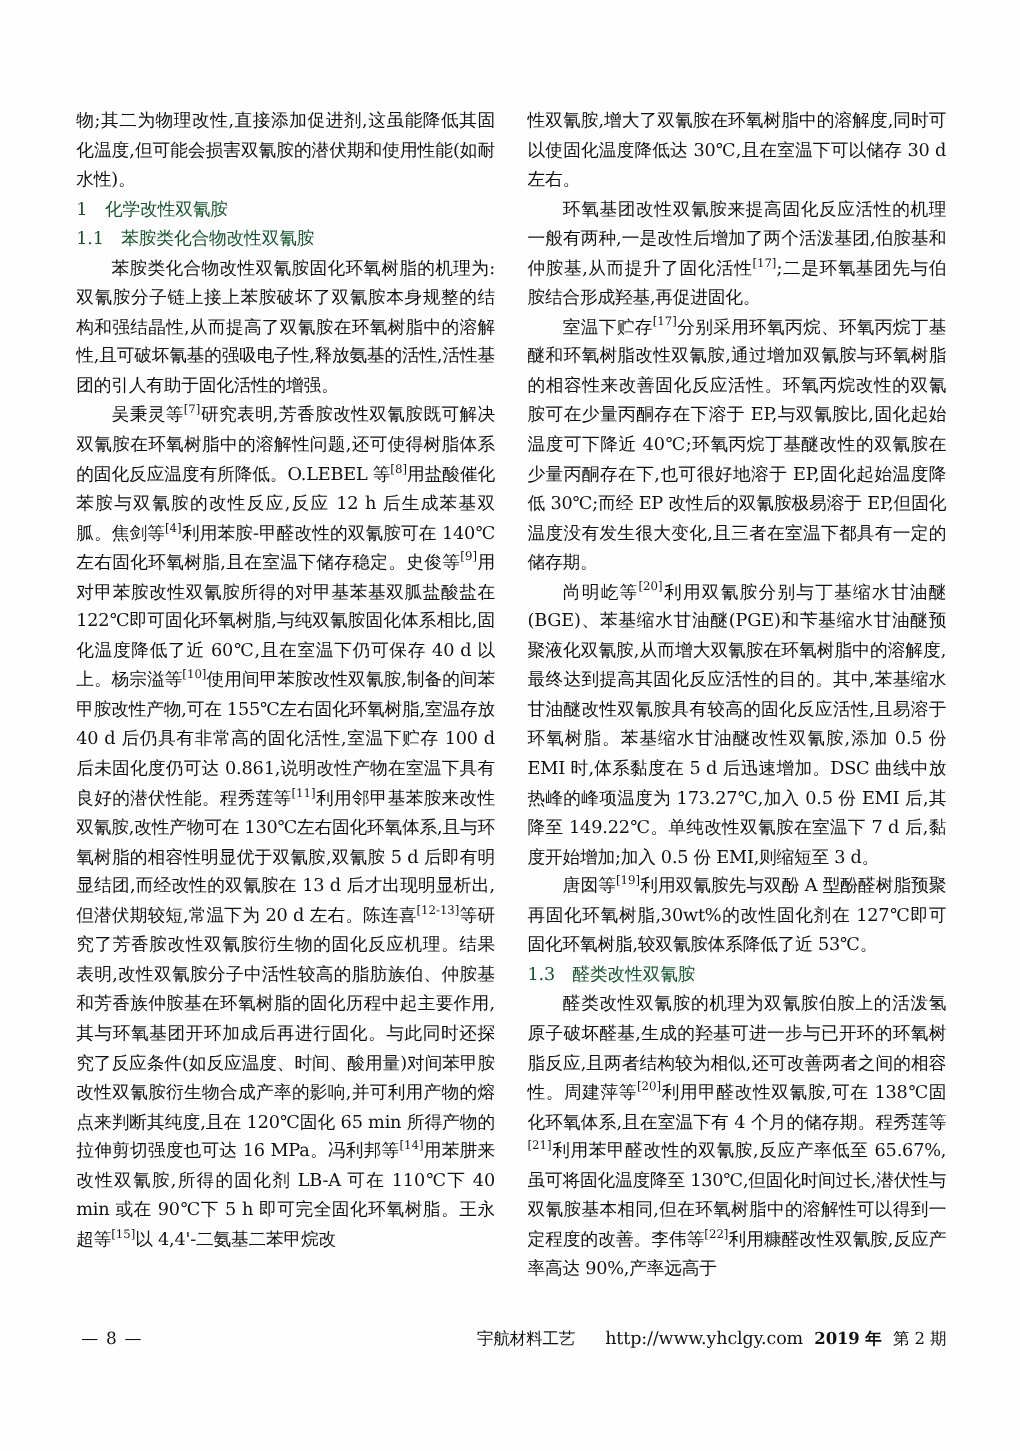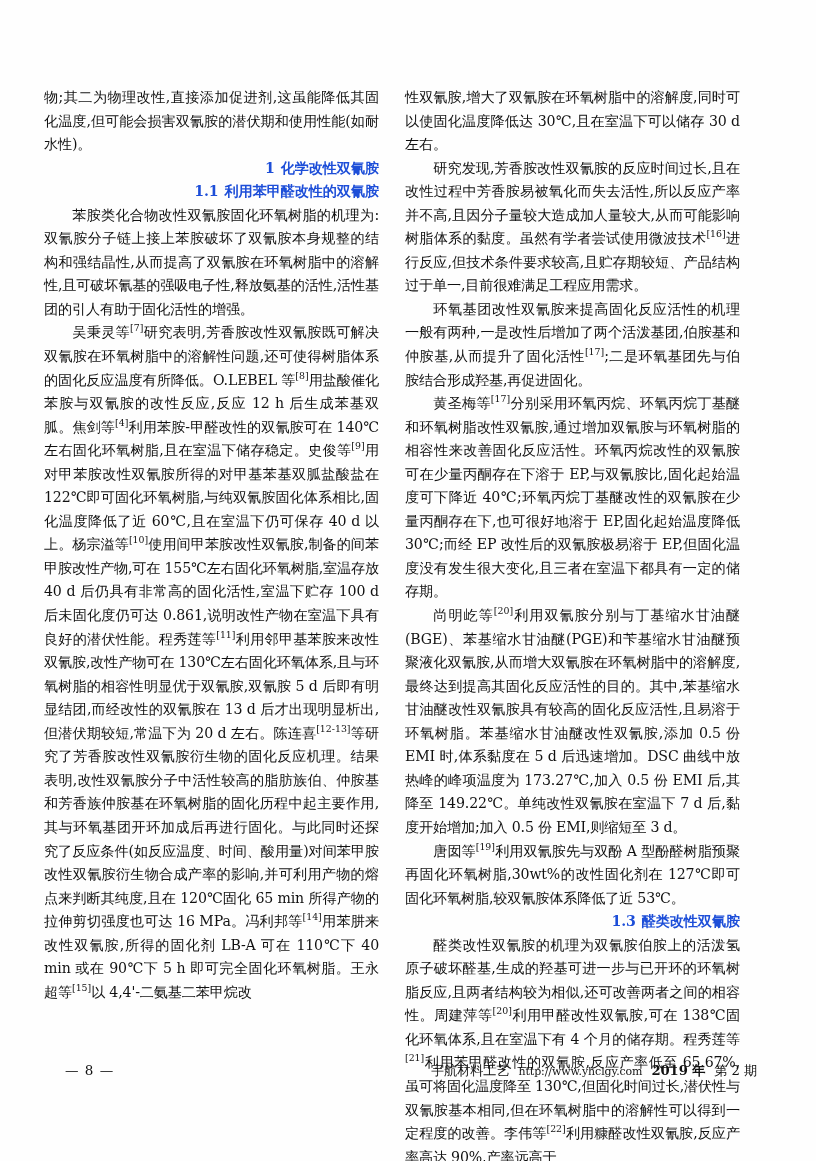--- a/index.html
+++ b/index.html
@@ -22,21 +22,21 @@
     position: absolute;
     left: 0; top: 0;
     width: 816px;
     height: 1161px;
     background: #fefefe;
   }
 
   
   .columns {
     position: absolute;
-    left: 44px;
+    left: 61px;
     top: 86px;
     width: 696px;
     height: 940px;
     display: flex;
     flex-direction: row;
     justify-content: space-between;
   }
   .col {
     width: 335px;
     display: block;
@@ -54,24 +54,23 @@
     color: #111111;
   }
   .para.indent {
     text-indent: 28.3px;
   }
 
   .heading {
     margin: 0;
     font-size: 14.15px;
     line-height: 23.55px;
-    font-weight: bold;
+    font-weight: normal;
     letter-spacing: -0.1px;
-    color: #1d4ed8;
-    text-align: right;
+    color: #14532d;
   }
   .heading .num {
     display: inline-block;
     min-width: 17px;
     font-family: "DejaVu Serif", "Liberation Serif", serif;
   }
   .heading.sub .num {
     min-width: 30px;
   }
   .heading .htext {
@@ -102,45 +101,44 @@
   .folio {
     letter-spacing: 1px;
     font-size: 13.5px;
     padding-left: 4px;
   }
   .imprint {
     font-size: 13.2px;
     letter-spacing: -0.1px;
     white-space: nowrap;
   }
-  .imprint .jname { margin-right: 9px; }
-  .imprint .jurl  { margin-right: 9px; font-family: "DejaVu Serif", "Liberation Serif", serif; font-size: 11px; }
+  .imprint .jname { margin-right: 24px; }
+  .imprint .jurl  { margin-right: 9px; font-family: "DejaVu Serif", "Liberation Serif", serif; font-size: 14px; }
   .imprint .jyear { margin-right: 9px; font-weight: bold; }
   .imprint .jissue { }
 </style>
 </head>
 <body>
 
 <div class="page">
 
   <div class="columns">
 
     <div class="col" id="left-col">
         <p class="para">物;其二为物理改性,直接添加促进剂,这虽能降低其固化温度,但可能会损害双氰胺的潜伏期和使用性能(如耐水性)。</p>
         <div class="heading"><span class="num">1</span><span class="htext">化学改性双氰胺</span></div>
-        <div class="heading sub"><span class="num">1.1</span><span class="htext">利用苯甲醛改性的双氰胺</span></div>
+        <div class="heading sub"><span class="num">1.1</span><span class="htext">苯胺类化合物改性双氰胺</span></div>
         <p class="para indent">苯胺类化合物改性双氰胺固化环氧树脂的机理为:双氰胺分子链上接上苯胺破坏了双氰胺本身规整的结构和强结晶性,从而提高了双氰胺在环氧树脂中的溶解性,且可破坏氰基的强吸电子性,释放氨基的活性,活性基团的引人有助于固化活性的增强。</p>
         <p class="para indent"><span>吴秉灵等</span><sup class="ref">[7]</sup><span>研究表明,芳香胺改性双氰胺既可解决双氰胺在环氧树脂中的溶解性问题,还可使得树脂体系的固化反应温度有所降低。O.LEBEL 等</span><sup class="ref">[8]</sup><span>用盐酸催化苯胺与双氰胺的改性反应,反应 12 h 后生成苯基双胍。焦剑等</span><sup class="ref">[4]</sup><span>利用苯胺-甲醛改性的双氰胺可在 140℃左右固化环氧树脂,且在室温下储存稳定。史俊等</span><sup class="ref">[9]</sup><span>用对甲苯胺改性双氰胺所得的对甲基苯基双胍盐酸盐在 122℃即可固化环氧树脂,与纯双氰胺固化体系相比,固化温度降低了近 60℃,且在室温下仍可保存 40 d 以上。杨宗溢等</span><sup class="ref">[10]</sup><span>使用间甲苯胺改性双氰胺,制备的间苯甲胺改性产物,可在 155℃左右固化环氧树脂,室温存放 40 d 后仍具有非常高的固化活性,室温下贮存 100 d 后未固化度仍可达 0.861,说明改性产物在室温下具有良好的潜伏性能。程秀莲等</span><sup class="ref">[11]</sup><span>利用邻甲基苯胺来改性双氰胺,改性产物可在 130℃左右固化环氧体系,且与环氧树脂的相容性明显优于双氰胺,双氰胺 5 d 后即有明显结团,而经改性的双氰胺在 13 d 后才出现明显析出,但潜伏期较短,常温下为 20 d 左右。陈连喜</span><sup class="ref">[12-13]</sup><span>等研究了芳香胺改性双氰胺衍生物的固化反应机理。结果表明,改性双氰胺分子中活性较高的脂肪族伯、仲胺基和芳香族仲胺基在环氧树脂的固化历程中起主要作用,其与环氧基团开环加成后再进行固化。与此同时还探究了反应条件(如反应温度、时间、酸用量)对间苯甲胺改性双氰胺衍生物合成产率的影响,并可利用产物的熔点来判断其纯度,且在 120℃固化 65 min 所得产物的拉伸剪切强度也可达 16 MPa。冯利邦等</span><sup class="ref">[14]</sup><span>用苯肼来改性双氰胺,所得的固化剂 LB-A 可在 110℃下 40 min 或在 90℃下 5 h 即可完全固化环氧树脂。王永超等</span><sup class="ref">[15]</sup><span>以 4,4'-二氨基二苯甲烷改</span></p>
       </div>
 
     <div class="col" id="right-col">
         <p class="para">性双氰胺,增大了双氰胺在环氧树脂中的溶解度,同时可以使固化温度降低达 30℃,且在室温下可以储存 30 d 左右。</p>
-        <p class="para indent"><span>研究发现,芳香胺改性双氰胺的反应时间过长,且在改性过程中芳香胺易被氧化而失去活性,所以反应产率并不高,且因分子量较大造成加人量较大,从而可能影响树脂体系的黏度。虽然有学者尝试使用微波技术</span><sup class="ref">[16]</sup><span>进行反应,但技术条件要求较高,且贮存期较短、产品结构过于单一,目前很难满足工程应用需求。</span></p>
         <p class="para indent"><span>环氧基团改性双氰胺来提高固化反应活性的机理一般有两种,一是改性后增加了两个活泼基团,伯胺基和仲胺基,从而提升了固化活性</span><sup class="ref">[17]</sup><span>;二是环氧基团先与伯胺结合形成羟基,再促进固化。</span></p>
-        <p class="para indent"><span>黄圣梅等</span><sup class="ref">[17]</sup><span>分别采用环氧丙烷、环氧丙烷丁基醚和环氧树脂改性双氰胺,通过增加双氰胺与环氧树脂的相容性来改善固化反应活性。环氧丙烷改性的双氰胺可在少量丙酮存在下溶于 EP,与双氰胺比,固化起始温度可下降近 40℃;环氧丙烷丁基醚改性的双氰胺在少量丙酮存在下,也可很好地溶于 EP,固化起始温度降低 30℃;而经 EP 改性后的双氰胺极易溶于 EP,但固化温度没有发生很大变化,且三者在室温下都具有一定的储存期。</span></p>
+        <p class="para indent"><span>室温下贮存</span><sup class="ref">[17]</sup><span>分别采用环氧丙烷、环氧丙烷丁基醚和环氧树脂改性双氰胺,通过增加双氰胺与环氧树脂的相容性来改善固化反应活性。环氧丙烷改性的双氰胺可在少量丙酮存在下溶于 EP,与双氰胺比,固化起始温度可下降近 40℃;环氧丙烷丁基醚改性的双氰胺在少量丙酮存在下,也可很好地溶于 EP,固化起始温度降低 30℃;而经 EP 改性后的双氰胺极易溶于 EP,但固化温度没有发生很大变化,且三者在室温下都具有一定的储存期。</span></p>
         <p class="para indent"><span>尚明屹等</span><sup class="ref">[20]</sup><span>利用双氰胺分别与丁基缩水甘油醚(BGE)、苯基缩水甘油醚(PGE)和苄基缩水甘油醚预聚液化双氰胺,从而增大双氰胺在环氧树脂中的溶解度,最终达到提高其固化反应活性的目的。其中,苯基缩水甘油醚改性双氰胺具有较高的固化反应活性,且易溶于环氧树脂。苯基缩水甘油醚改性双氰胺,添加 0.5 份 EMI 时,体系黏度在 5 d 后迅速增加。DSC 曲线中放热峰的峰项温度为 173.27℃,加入 0.5 份 EMI 后,其降至 149.22℃。单纯改性双氰胺在室温下 7 d 后,黏度开始增加;加入 0.5 份 EMI,则缩短至 3 d。</span></p>
         <p class="para indent"><span>唐囡等</span><sup class="ref">[19]</sup><span>利用双氰胺先与双酚 A 型酚醛树脂预聚再固化环氧树脂,30wt%的改性固化剂在 127℃即可固化环氧树脂,较双氰胺体系降低了近 53℃。</span></p>
         <div class="heading sub"><span class="num">1.3</span><span class="htext">醛类改性双氰胺</span></div>
         <p class="para indent"><span>醛类改性双氰胺的机理为双氰胺伯胺上的活泼氢原子破坏醛基,生成的羟基可进一步与已开环的环氧树脂反应,且两者结构较为相似,还可改善两者之间的相容性。周建萍等</span><sup class="ref">[20]</sup><span>利用甲醛改性双氰胺,可在 138℃固化环氧体系,且在室温下有 4 个月的储存期。程秀莲等</span><sup class="ref">[21]</sup><span>利用苯甲醛改性的双氰胺,反应产率低至 65.67%,虽可将固化温度降至 130℃,但固化时间过长,潜伏性与双氰胺基本相同,但在环氧树脂中的溶解性可以得到一定程度的改善。李伟等</span><sup class="ref">[22]</sup><span>利用糠醛改性双氰胺,反应产率高达 90%,产率远高于</span></p>
       </div>
 
   </div>
 
   <div class="footer">
     <div class="folio">— 8 —</div>

